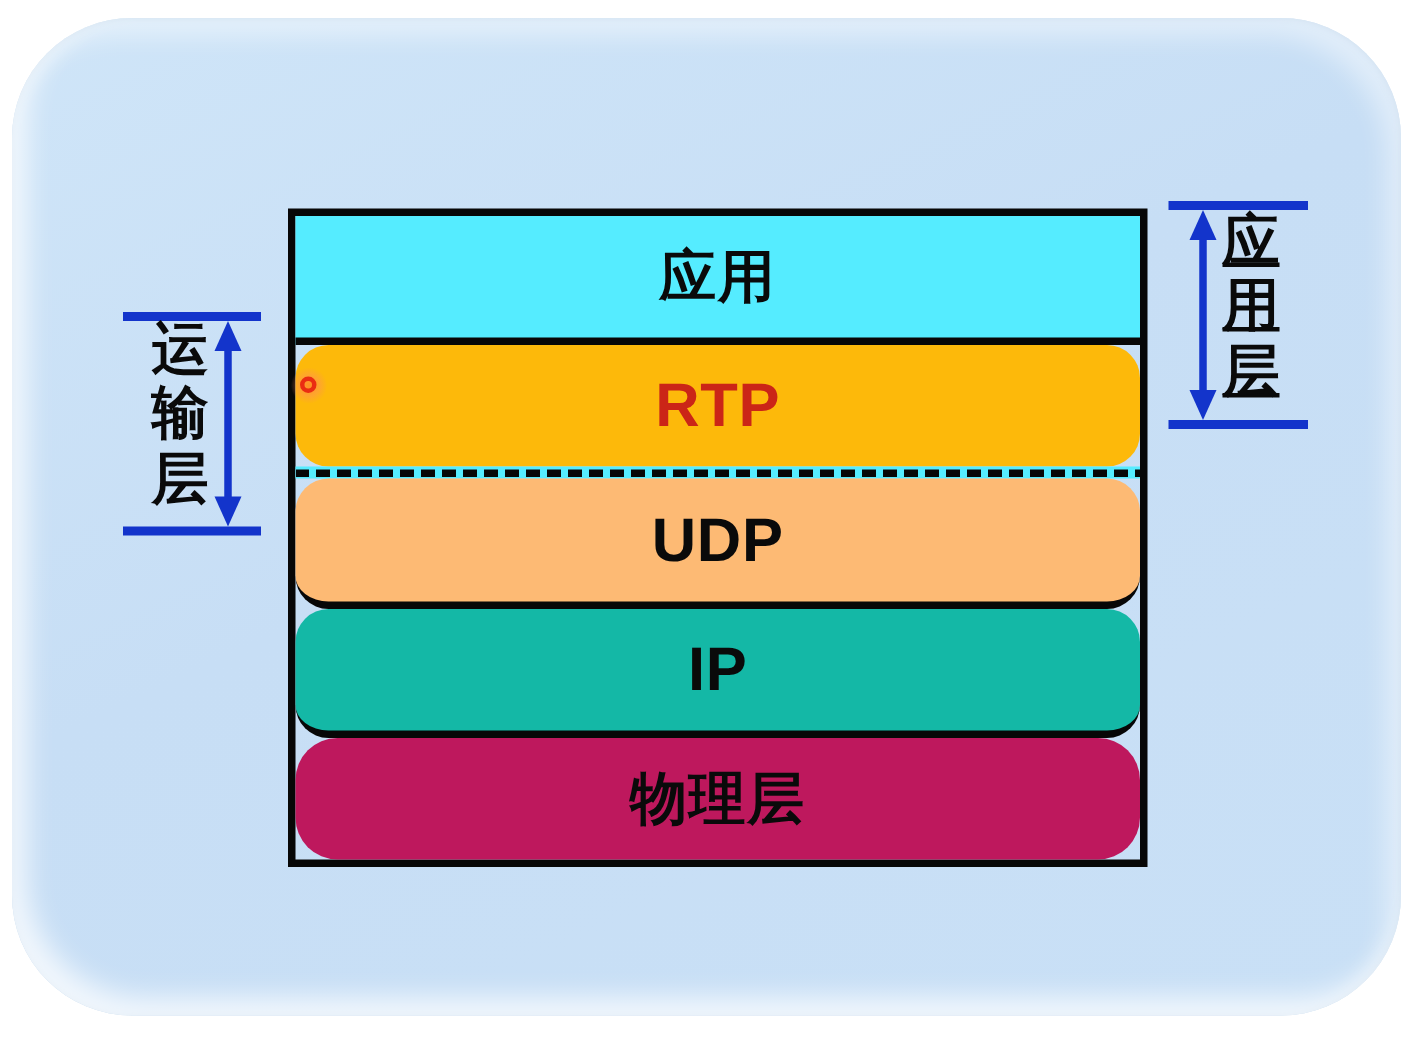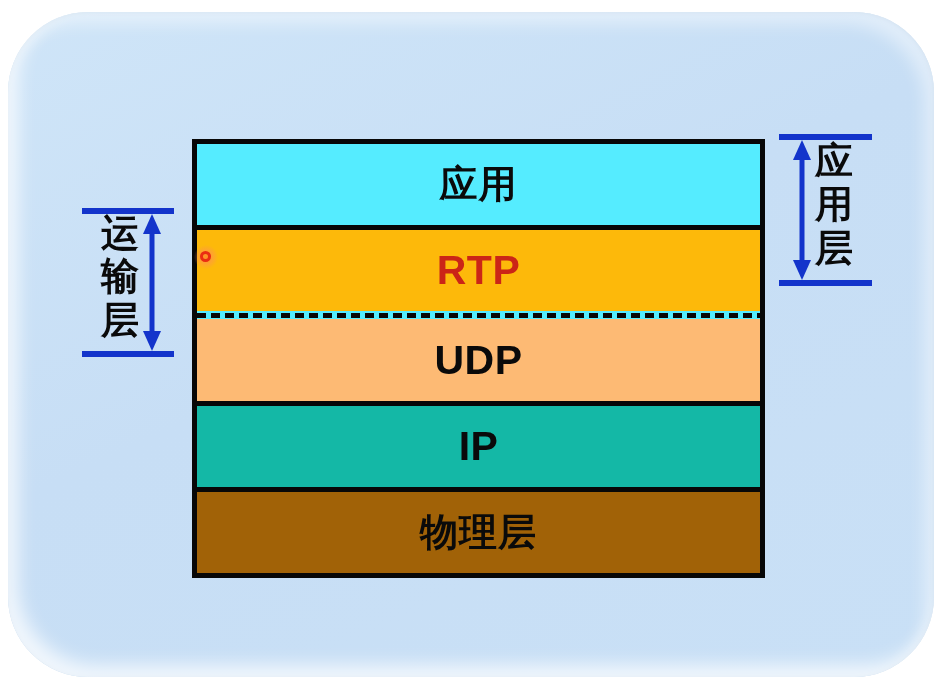--- a/index.html
+++ b/index.html
@@ -35,21 +35,21 @@
   .layer {
     flex: 1 1 0;
     display: flex;
     align-items: center;
     justify-content: center;
     font-weight: bold;
     font-size: 38px;
     color: #0a0a0a;
     letter-spacing: 1px;
   }
-  .layer.latin { font-size: 41px; letter-spacing: 0.5px; }
+  .layer.latin { font-size: 41px; letter-spacing: 0.5px; border-radius: 22px; }
   .sep { border-bottom: 5px solid #070707; }
   .dashed-strip {
     flex: 0 0 8px;
     height: 8px;
     background:
       repeating-linear-gradient(90deg, #070707 0 9px, rgba(0,0,0,0) 9px 14px) center / 100% 5px no-repeat,
       #55ecff;
   }
   
   .bracket-svg { position: absolute; overflow: visible; }
@@ -57,21 +57,21 @@
     position: absolute;
     width: 42px;
     font-weight: bold;
     font-size: 38px;
     line-height: 1.14;
     color: #0a0a0a;
     text-align: center;
     word-break: break-all;
   }
   .label-transport { left: 99px; top: 212px; }
-  .label-app { left: 813px; top: 140px; }
+  .label-app { left: 813px; top: 140px; text-decoration: underline; }
   
   .laser-dot {
     position: absolute;
     left: 194px; top: 245px;
     width: 24px; height: 24px;
     border-radius: 50%;
     background: radial-gradient(circle,
       rgba(255,110,60,0.55) 0%,
       rgba(255,140,90,0.45) 40%,
       rgba(255,170,120,0.0) 72%);
@@ -98,21 +98,21 @@
   <div class="layer latin" style="background: rgb(253, 185, 10); color: rgb(203, 37, 23);">
     <span>RTP</span>
   </div>
   <div class="dashed-strip"></div>
   <div class="layer latin sep" style="background: #fdba74; color: rgb(10, 10, 10);">
     <span>UDP</span>
   </div>
   <div class="layer latin sep" style="background: #14b8a6; color: rgb(10, 10, 10);">
     <span>IP</span>
   </div>
-  <div class="layer" style="background: #a16207; color: rgb(10, 10, 10);">
+  <div class="layer" style="background: #be185d; color: rgb(10, 10, 10); border-radius: 28px;">
     <span>物理层</span>
   </div>
 </div>
 
 <svg class="bracket-svg" style="left:78px; top:205px;" width="100" height="155" viewBox="0 0 100 155">
   <line x1="4" y1="6" x2="96" y2="6" stroke-width="6" stroke="#1334cb"></line>
   <line x1="74" y1="20" x2="74" y2="135" stroke-width="5" stroke="#1334cb"></line>
   <polygon points="74,9 65,29 83,29" fill="#1334cb"></polygon>
   <polygon points="74,146 65,126 83,126" fill="#1334cb"></polygon>
   <line x1="4" y1="149" x2="96" y2="149" stroke-width="6" stroke="#1334cb"></line>

